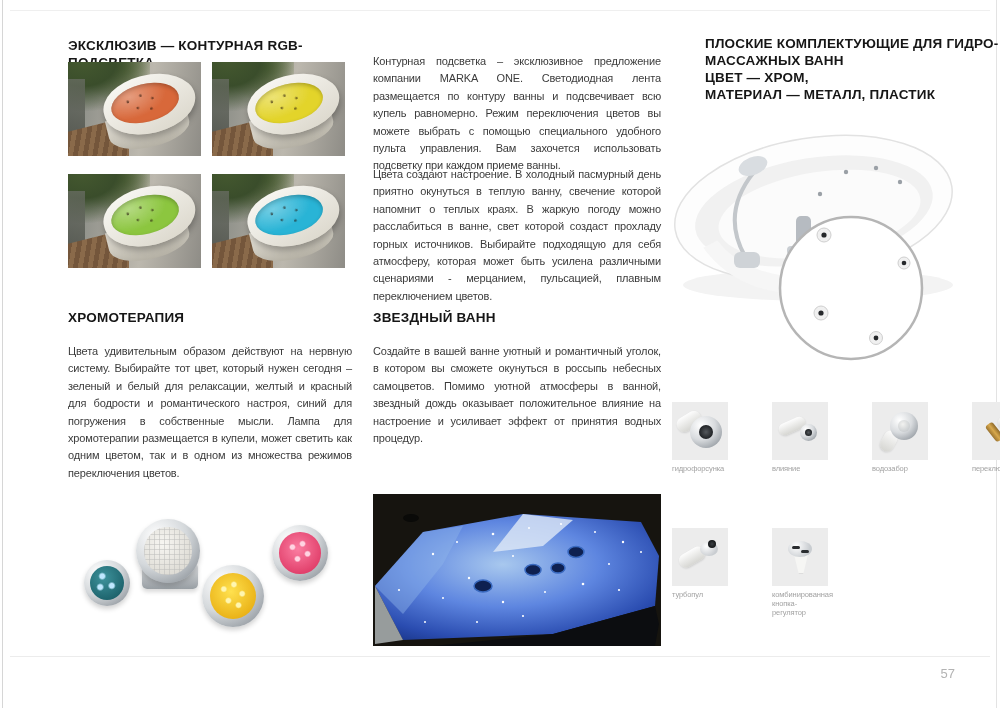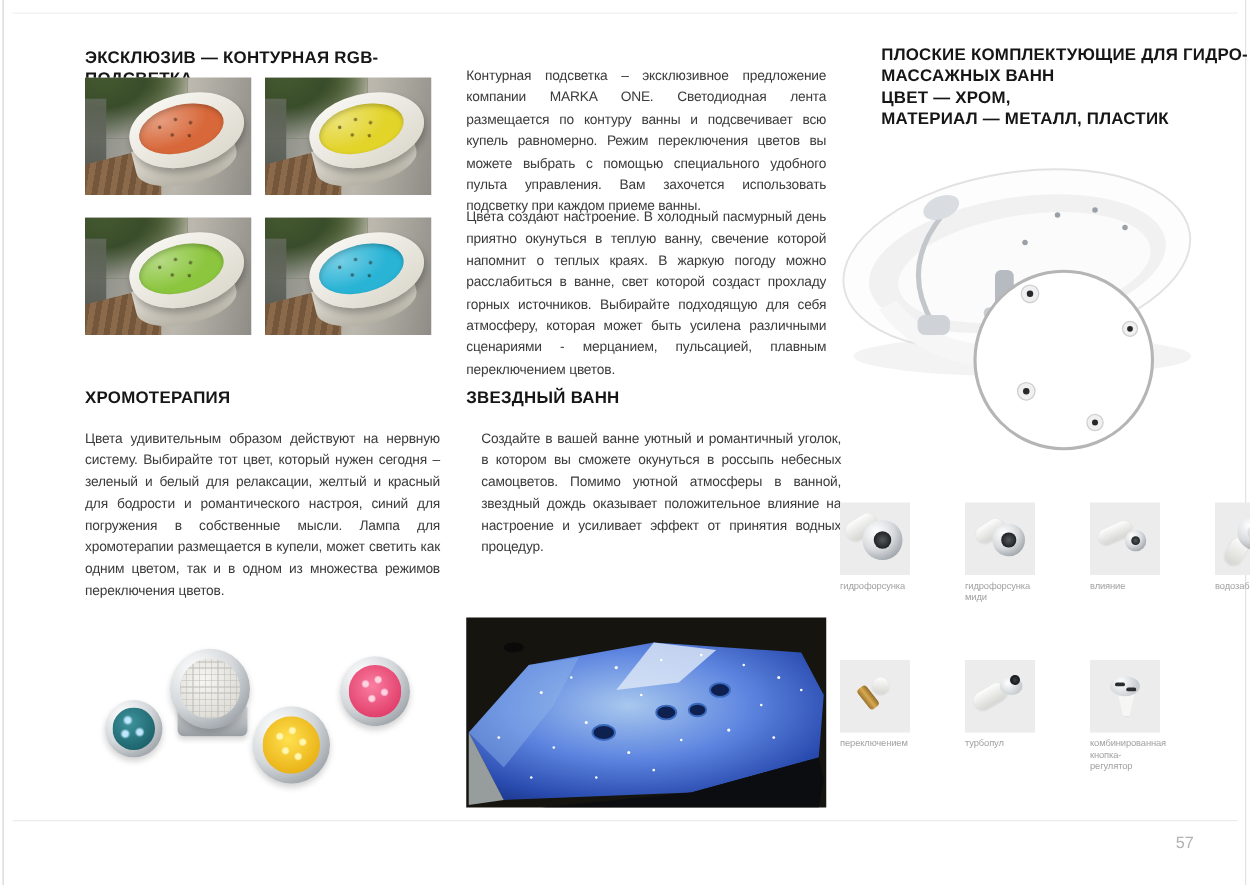--- a/index.html
+++ b/index.html
@@ -172,21 +172,21 @@
   </div>
   <div class="lamp" style="left:202px;top:20px;width:56px;height:56px;">
     <div class="face pink"></div>
   </div>
 </div>
 
 <div class="para" style="left:373px;top:53px;width:288px;">Контурная подсветка – эксклюзивное предложение компании MARKA ONE. Светодиодная лента размещается по контуру ванны и подсвечивает всю купель равномерно. Режим переключения цветов вы можете выбрать с помощью специального удобного пульта управления. Вам захочется использовать подсветку при каждом приеме ванны.</div>
 <div class="para" style="left:373px;top:166px;width:288px;">Цвета создают настроение. В холодный пасмурный день приятно окунуться в теплую ванну, свечение которой напомнит о теплых краях. В жаркую погоду можно расслабиться в ванне, свет которой создаст прохладу горных источников. Выбирайте подходящую для себя атмосферу, которая может быть усилена различными сценариями - мерцанием, пульсацией, плавным переключением цветов.</div>
 
 <div class="h1" style="left:373px;top:309px;">ЗВЕЗДНЫЙ ВАНН</div>
-<div class="para" style="left:373px;top:343px;width:288px;margin-left:12px;">Создайте в вашей ванне уютный и романтичный уголок, в котором вы сможете окунуться в россыпь небесных самоцветов. Помимо уютной атмосферы в ванной, звездный дождь оказывает положительное влияние на настроение и усиливает эффект от принятия водных процедур.</div>
+<div class="para" style="left:373px;top:343px;width:288px;">Создайте в вашей ванне уютный и романтичный уголок, в котором вы сможете окунуться в россыпь небесных самоцветов. Помимо уютной атмосферы в ванной, звездный дождь оказывает положительное влияние на настроение и усиливает эффект от принятия водных процедур.</div>
 
 <div class="star-photo">
   <svg width="288" height="152" viewBox="0 0 288 152">
     <defs>
       <radialGradient id="bg" cx="45%" cy="40%" r="75%">
         <stop offset="0%" stop-color="#a8c8ee"></stop>
           <stop offset="45%" stop-color="#5e86e0"></stop>
         <stop offset="80%" stop-color="#2a4cb0"></stop>
           <stop offset="100%" stop-color="#16307e"></stop>
       </radialGradient>
@@ -267,27 +267,20 @@
 <div class="prod-grid">
   <div class="prod">
     <div class="thumb">
       <div class="pipe" style="left:4px;top:12px;width:26px;height:15px;transform:rotate(-32deg);"></div>
       <div class="chrome" style="left:18px;top:14px;width:32px;height:32px;"></div>
     </div>
     <div class="cap">гидрофорсунка</div>
   </div>
   <div class="prod">
     <div class="thumb">
-      <div class="pipe" style="left:8px;top:16px;width:24px;height:13px;transform:rotate(-32deg);"></div>
-      <div class="chrome" style="left:22px;top:17px;width:26px;height:26px;"></div>
-    </div>
-    <div class="cap">гидрофорсунка миди</div>
-  </div>
-  <div class="prod">
-    <div class="thumb">
       <div class="pipe" style="left:6px;top:18px;width:28px;height:12px;transform:rotate(-24deg);"></div>
       <div class="chrome" style="left:28px;top:22px;width:17px;height:17px;"></div>
     </div>
     <div class="cap">влияние</div>
   </div>
   <div class="prod">
     <div class="thumb">
       <div class="pipe" style="left:10px;top:28px;width:14px;height:22px;transform:rotate(28deg);"></div>
       <div class="chrome mesh" style="left:18px;top:10px;width:28px;height:28px;"></div>
     </div>

